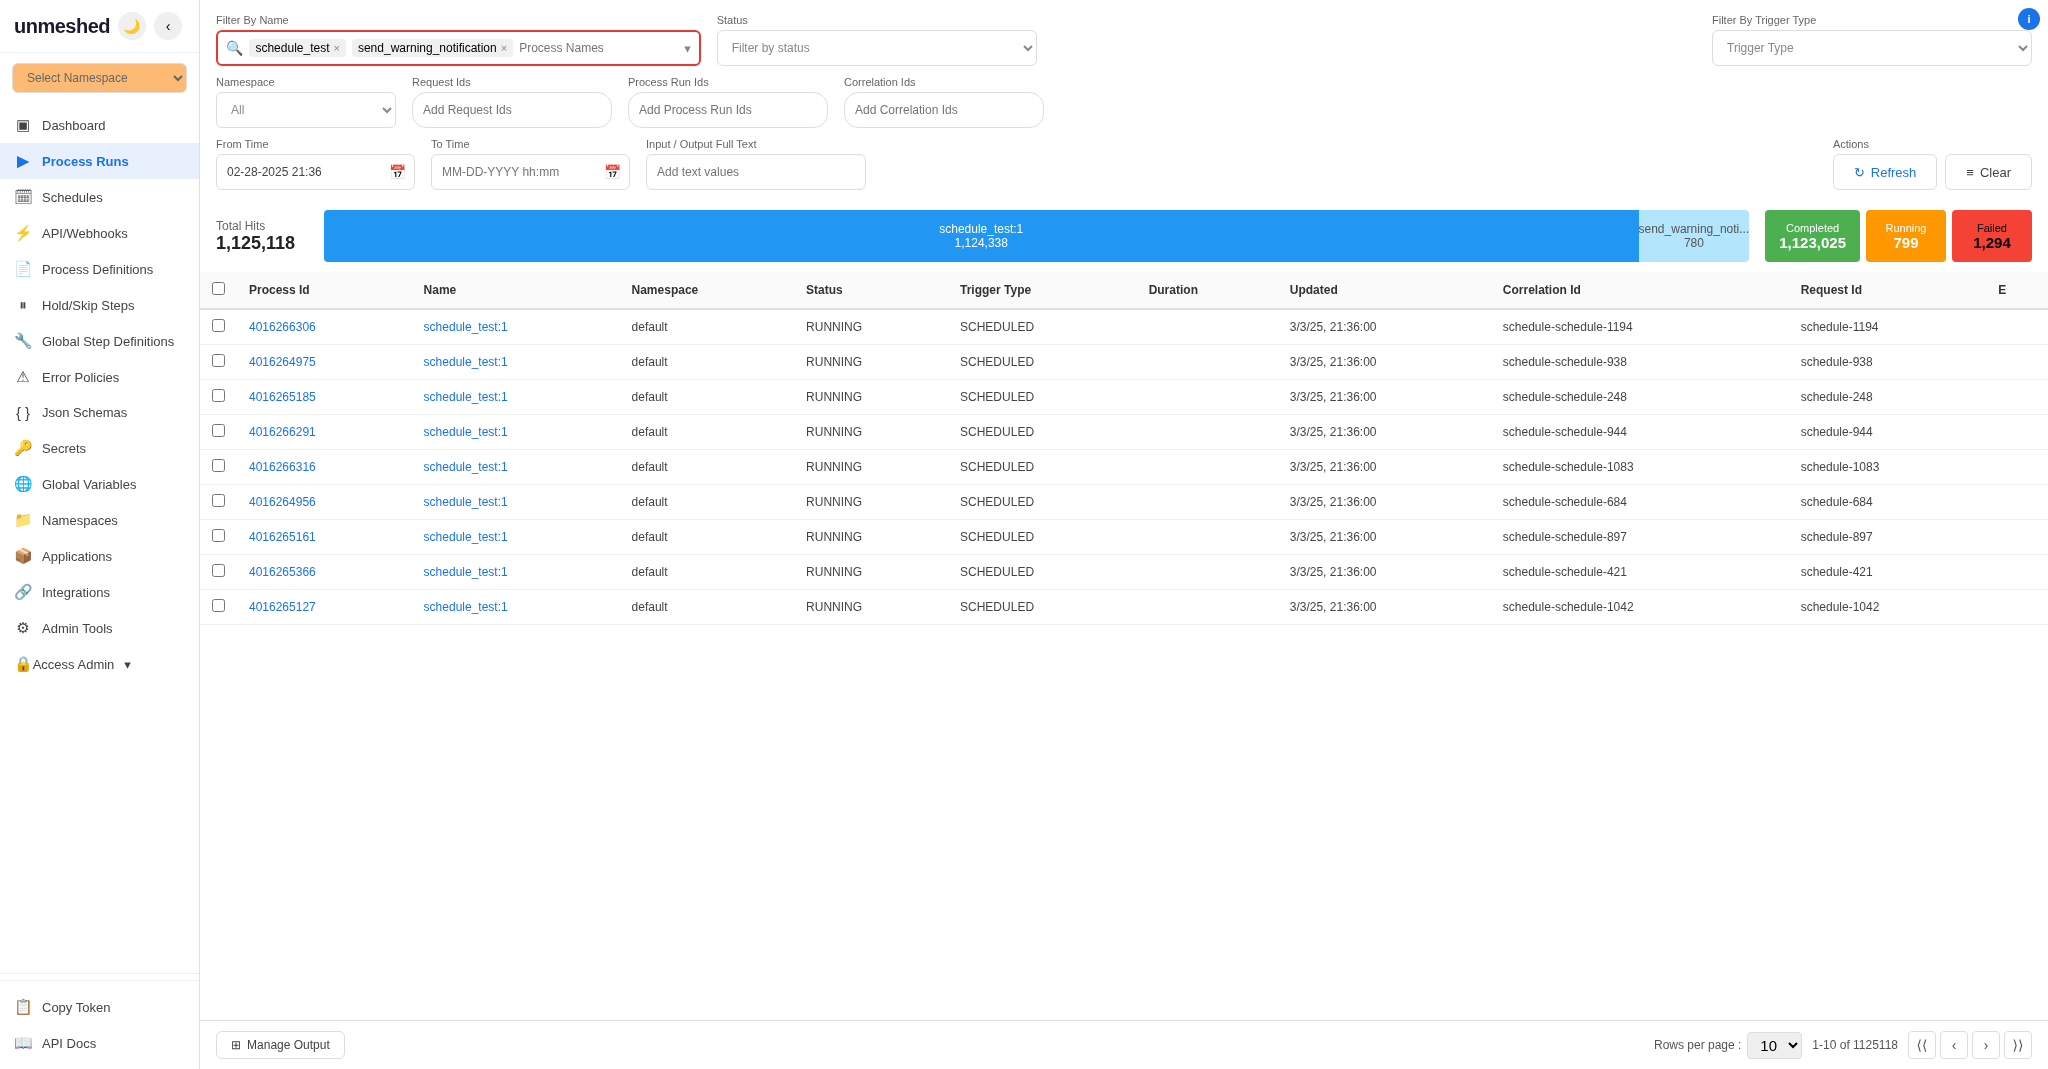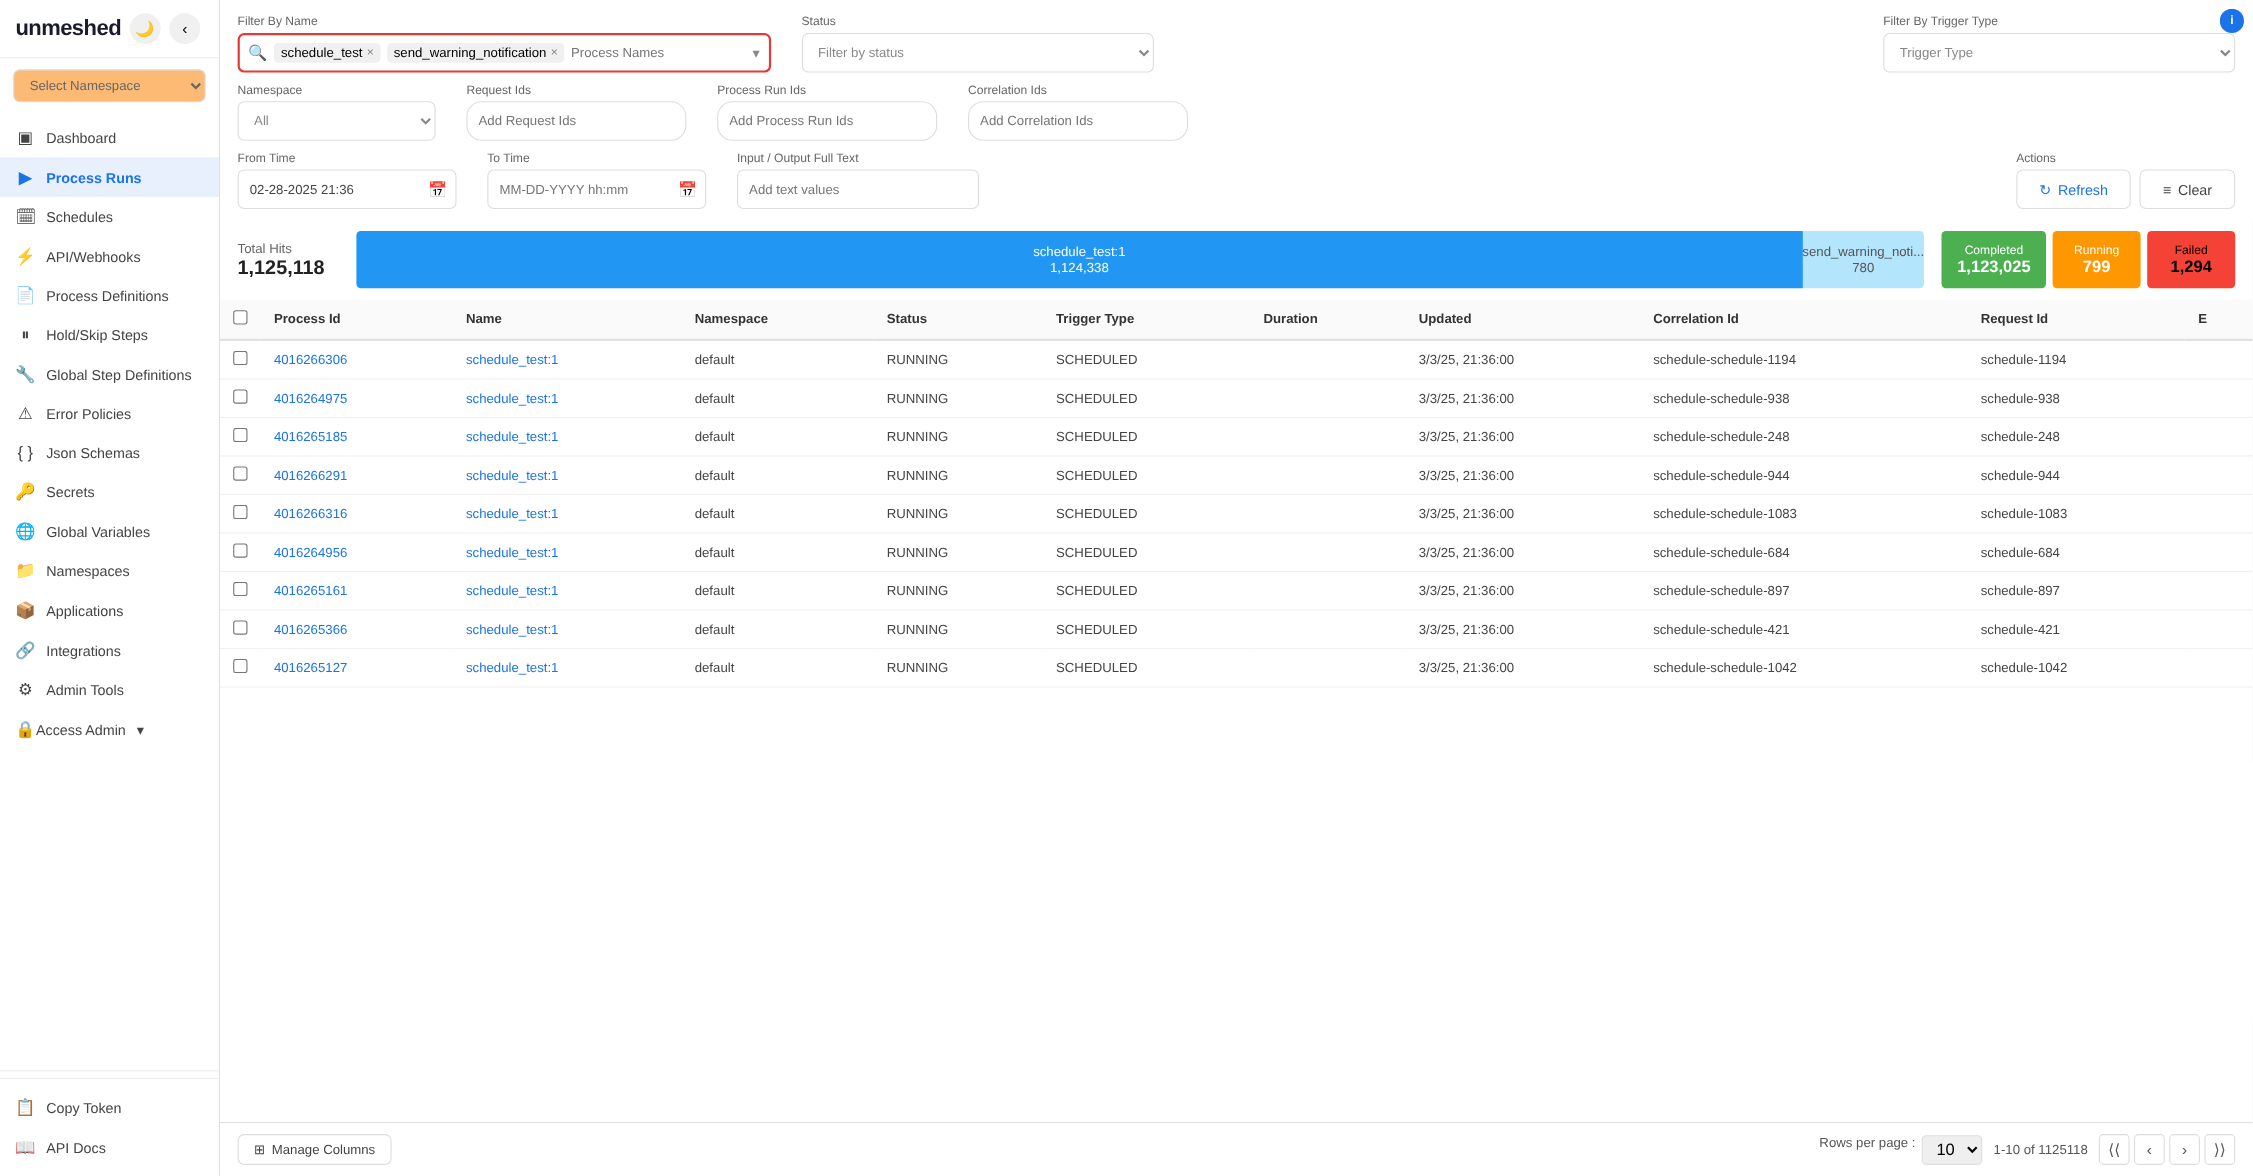--- a/index.html
+++ b/index.html
@@ -17,21 +17,21 @@
     .nav-item.active { background: #e8f0fe; color: #1a73e8; font-weight: 600; }
     .nav-item .nav-icon { font-size: 15px; width: 18px; text-align: center; }
     .sidebar-divider { height: 1px; background: #eee; margin: 6px 0; }
     .sidebar-bottom { padding: 8px 0; border-top: 1px solid #eee; }
 
     
     .main { flex: 1; display: flex; flex-direction: column; overflow: hidden; background: #fff; }
 
     
     .filters-area { padding: 14px 16px 0; background: #fff; }
-    .filter-row { display: flex; gap: 28px; align-items: flex-start; margin-bottom: 10px; }
+    .filter-row { display: flex; gap: 16px; align-items: flex-start; margin-bottom: 10px; }
     .filter-group { display: flex; flex-direction: column; gap: 4px; }
     .filter-label { font-size: 11px; color: #666; font-weight: 500; }
 
     
     .filter-name-box { border: 2px solid #e53935; border-radius: 6px; display: flex; align-items: center; padding: 4px 8px; gap: 6px; background: #fff; min-width: 480px; height: 36px; }
     .filter-name-box .search-icon { color: #888; font-size: 14px; }
     .filter-tag { display: inline-flex; align-items: center; background: #f0f0f0; border-radius: 4px; padding: 2px 6px; font-size: 12px; gap: 4px; }
     .filter-tag .close-x { cursor: pointer; color: #888; font-size: 11px; }
     .filter-name-box input { border: none; outline: none; font-size: 12px; color: #888; flex: 1; min-width: 80px; }
     .filter-name-box .dropdown-arrow { color: #888; margin-left: 4px; }
@@ -73,21 +73,21 @@
     tbody tr { border-bottom: 1px solid #f0f0f0; }
     tbody td { padding: 9px 12px; color: #444; white-space: nowrap; }
     tbody td.link { color: #1a73e8; cursor: pointer; }
     .checkbox-cell { width: 30px; }
     input[type=checkbox] { cursor: pointer; }
 
     
     .table-footer { display: flex; align-items: center; justify-content: space-between; padding: 10px 16px; border-top: 1px solid #e0e0e0; background: #fff; }
     .manage-cols-btn { display: flex; align-items: center; gap: 6px; padding: 6px 14px; border: 1px solid #ddd; border-radius: 6px; background: #fff; cursor: pointer; font-size: 12px; color: #444; }
     .pagination-right { display: flex; align-items: center; gap: 10px; font-size: 12px; color: #555; }
-    .rows-per-page { display: flex; align-items: flex-start; gap: 6px; }
+    .rows-per-page { display: flex; align-items: center; gap: 6px; }
     .rows-select { padding: 3px 8px; border: 1px solid #ddd; border-radius: 4px; font-size: 15px; }
     .pag-nav { display: flex; gap: 4px; }
     .pag-btn { width: 28px; height: 28px; border: 1px solid #ddd; border-radius: 4px; background: #fff; cursor: pointer; display: flex; align-items: center; justify-content: center; font-size: 14px; color: #555; }
 
     
     .top-right-badge { position: fixed; top: 8px; right: 8px; width: 22px; height: 22px; background: #1a73e8; border-radius: 50%; display: flex; align-items: center; justify-content: center; color: #fff; font-size: 11px; font-weight: 700; }
   </style>
 </head>
 <body>
 
@@ -438,21 +438,21 @@
       <td>schedule-1042</td>
       <td></td>
     </tr>
         </tbody>
     </table>
   </div>
 
   <div class="table-footer">
     <button class="manage-cols-btn">
       <span>⊞</span>
-      <span>Manage Columns</span>
+      <span>Manage Output</span>
     </button>
     <div class="pagination-right">
       <div class="rows-per-page">
         <span>Rows per page :</span>
         <select class="rows-select">
           <option>10</option>
         </select>
       </div>
       <span>1-10 of 1125118</span>
       <div class="pag-nav">

